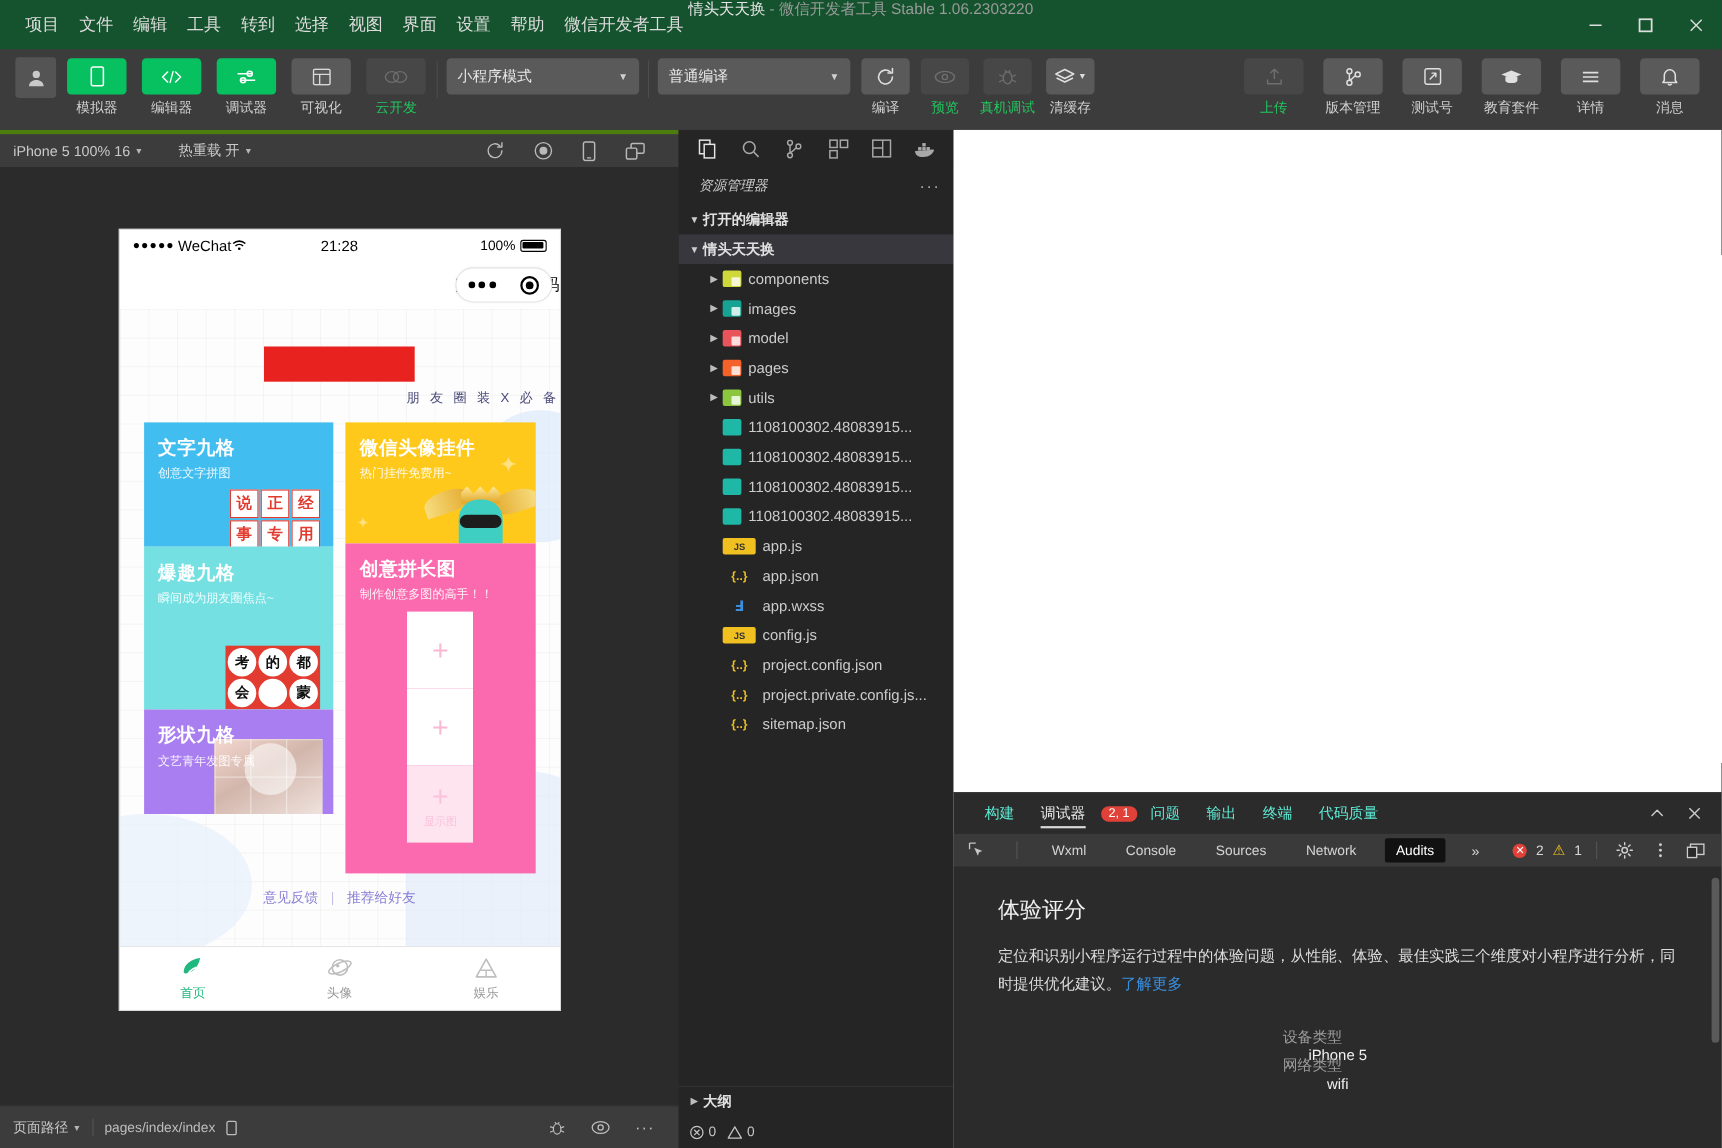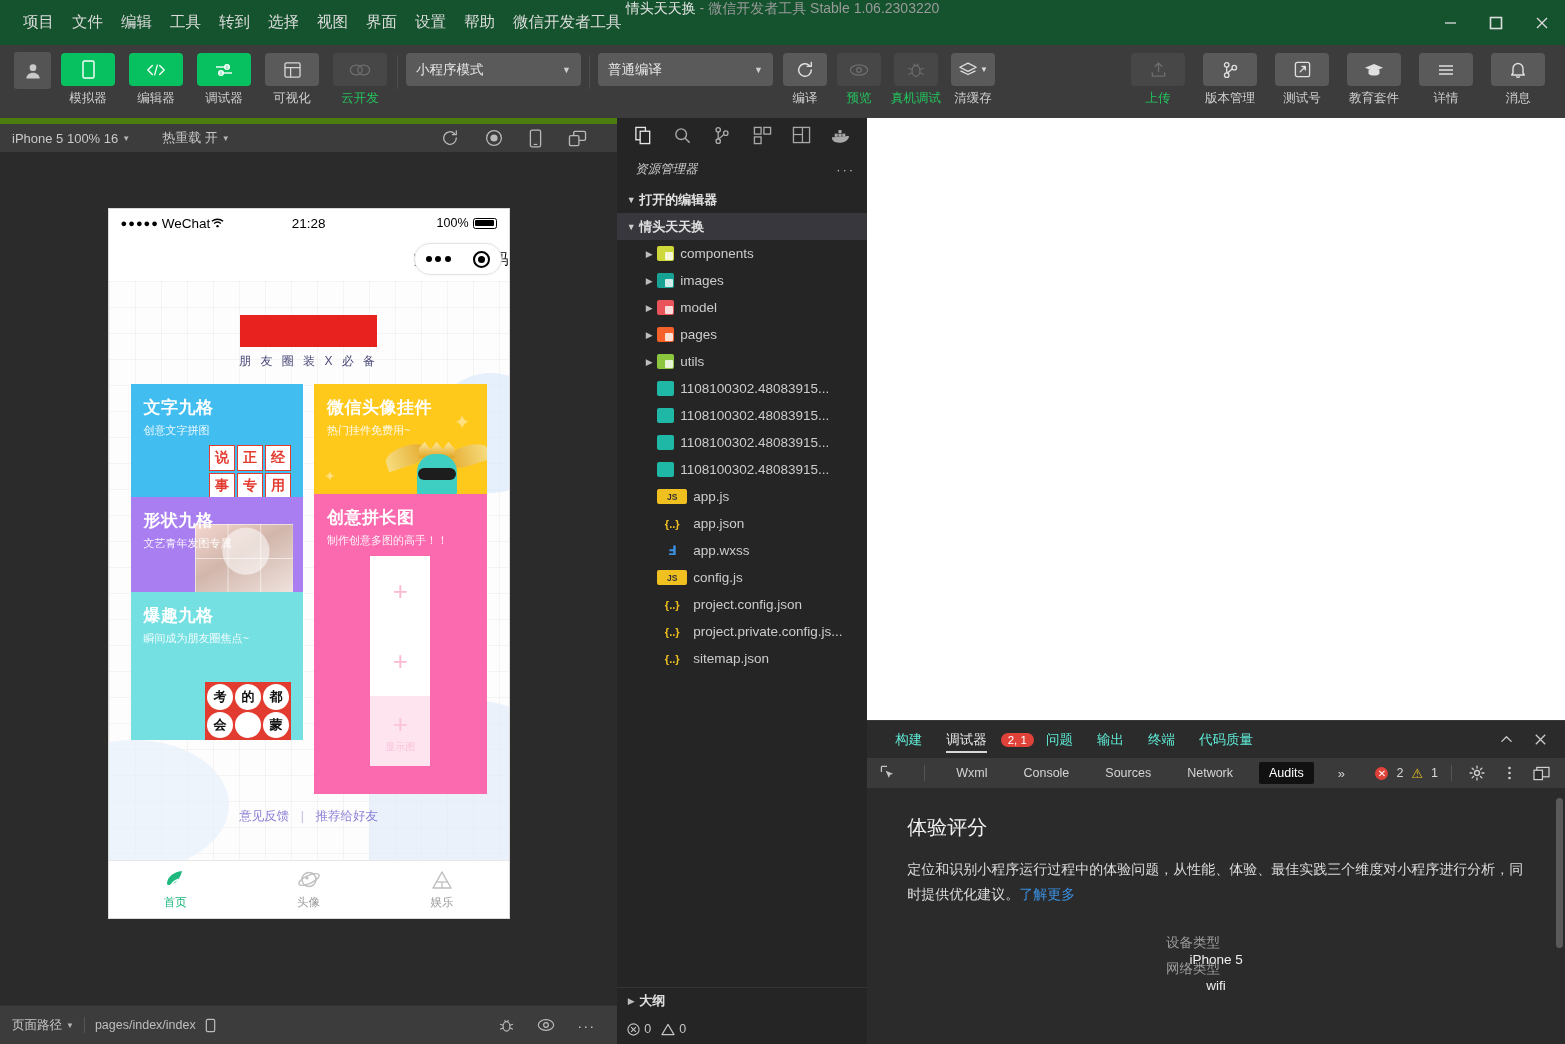--- a/index.html
+++ b/index.html
@@ -69,21 +69,21 @@
   .tb-right { margin-left: auto; display: flex; align-items: flex-start; gap: 6px; }
   .tb-right .tb-item { width: 66px; }
 
   
   .body { flex: 1 1 auto; display: flex; min-height: 0; }
 
   
   .sim-col { width: 628px; display: flex; flex-direction: column; background: #2b2b2b; }
   .sim-bar {
     height: 34px; background: #3c3c3c; display: flex; align-items: center;
-    padding: 0 12px; border-top: 6px solid #4d7c0f; flex: 0 0 34px;
+    padding: 0 12px; border-top: 4px solid #4d7c0f; flex: 0 0 34px;
   }
   .sim-bar .sb-text { color: #c9c9c9; font-size: 13px; display: flex; align-items: center; gap: 4px; }
   .sim-bar .sb-gap { width: 32px; }
   .sim-bar .sb-icons { margin-left: auto; display: flex; gap: 26px; align-items: center; padding-right: 18px; }
   .caret-s { font-size: 8px; color: #b5b5b5; }
 
   .sim-stage { flex: 1 1 auto; background: #2b2b2b; display: flex; justify-content: center; padding-top: 56px; }
   .phone {
     width: 402px; height: 711px; background: #fff; border: 1px solid #d9d9d9;
     display: flex; flex-direction: column; overflow: hidden; position: relative;
@@ -116,21 +116,21 @@
     background:
       linear-gradient(to right, rgba(0,0,0,.035) 1px, transparent 1px) 0 0/26px 26px,
       linear-gradient(to bottom, rgba(0,0,0,.035) 1px, transparent 1px) 0 0/26px 26px,
       #fdfdfd;
   }
   .blob { position: absolute; border-radius: 50%; background: #ddeafb; opacity: .75; }
   .blob.b1 { width: 120px; height: 120px; right: -42px; top: 92px; }
   .blob.b2 { width: 200px; height: 160px; right: -60px; bottom: 0px; background:#e3ecfa; border-radius: 50% 50% 0 0;}
   .blob.b3 { width: 190px; height: 130px; left: -70px; bottom: -10px; background:#e8f0fb; }
 
-  .banner-wrap { position: relative; z-index: 2; padding-top: 34px; text-align: center; }
+  .banner-wrap { position: relative; z-index: 2; padding-top: 34px; text-align: right; }
   .banner { width: 137px; height: 32px; background: #e8231f; margin: 0 auto; }
   .banner-cap { margin-top: 6px; font-size: 12px; color: #4a4a7a; letter-spacing: 3px; }
 
   .grid2 { position: relative; z-index: 2; display: flex; gap: 11px; padding: 14px 22px 0 22px; }
   .col { flex: 1; display: flex; flex-direction: column; }
   .card { position: relative; overflow: hidden; }
   .card h3 { font-size: 17px; color: #fff; font-weight: bold; letter-spacing: .5px; }
   .card p { font-size: 11px; color: rgba(255,255,255,.9); margin-top: 4px; }
   .card .pad { padding: 12px 13px 0 13px; position: relative; z-index: 3; }
   .c-blue { background: #42bdf0; height: 113px; }
@@ -570,41 +570,41 @@
                   <div class="nine-a">
                     <div>说</div>
                     <div>正</div>
                     <div>经</div>
                     <div>事</div>
                     <div>专</div>
                     <div>用</div>
                   </div>
                 </div>
 
-                <div class="card c-purple">
-                  <div class="pad">
-                    <h3>形状九格</h3>
-                    <p>文艺青年发图专属</p>
-                  </div>
-                  <div class="photo-grid"></div>
-                </div>
-
                 <div class="card c-cyan">
                   <div class="pad">
                     <h3>爆趣九格</h3>
                     <p>瞬间成为朋友圈焦点~</p>
                   </div>
                   <div class="nine-b">
                     <div>考</div>
                     <div>的</div>
                     <div>都</div>
                     <div>会</div>
                     <div class="em"></div>
                     <div>蒙</div>
                   </div>
+                </div>
+
+                <div class="card c-purple">
+                  <div class="pad">
+                    <h3>形状九格</h3>
+                    <p>文艺青年发图专属</p>
+                  </div>
+                  <div class="photo-grid"></div>
                 </div>
               </div>
 
               <div class="col">
                 <div class="card c-yellow">
                   <div class="pad">
                     <h3>微信头像挂件</h3>
                     <p>热门挂件免费用~</p>
                   </div>
                   <span class="star" style="right:16px;top:26px;">✦</span>

